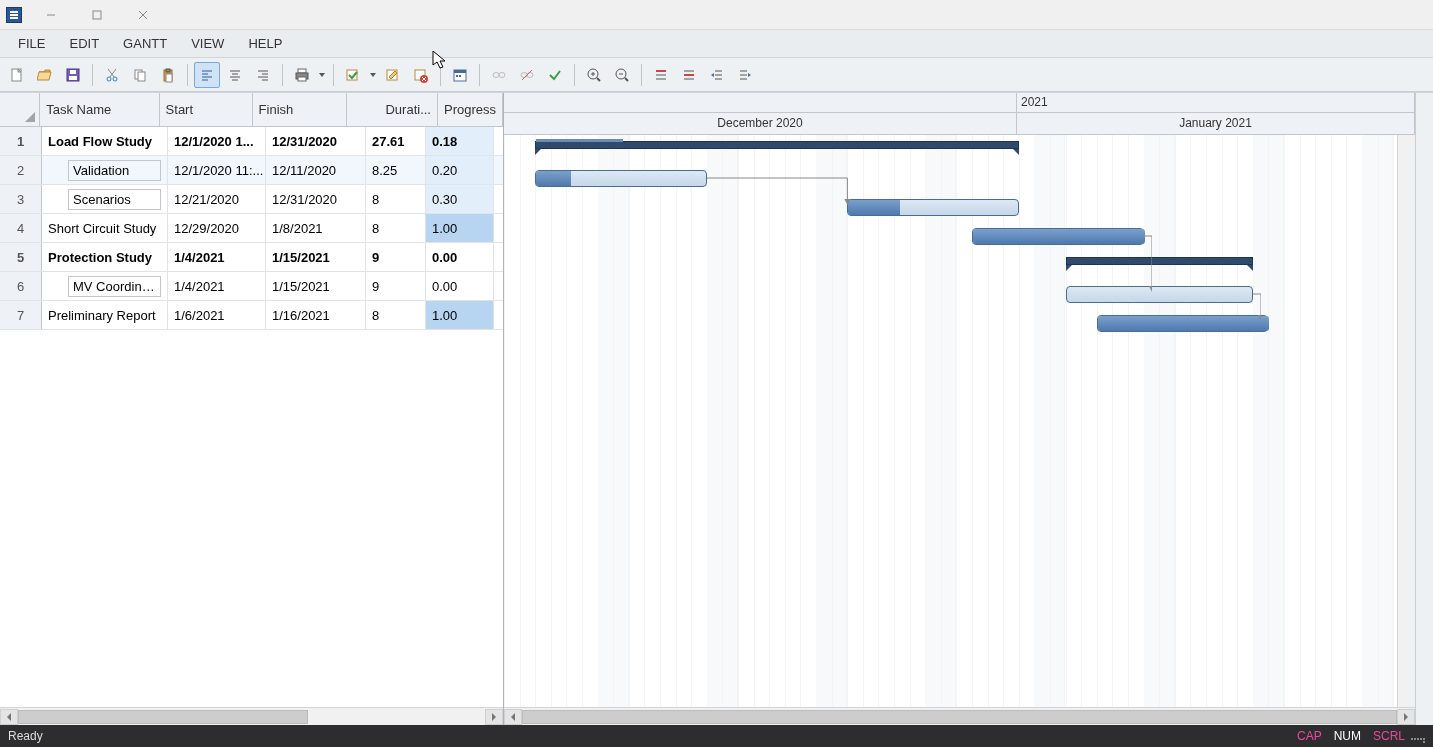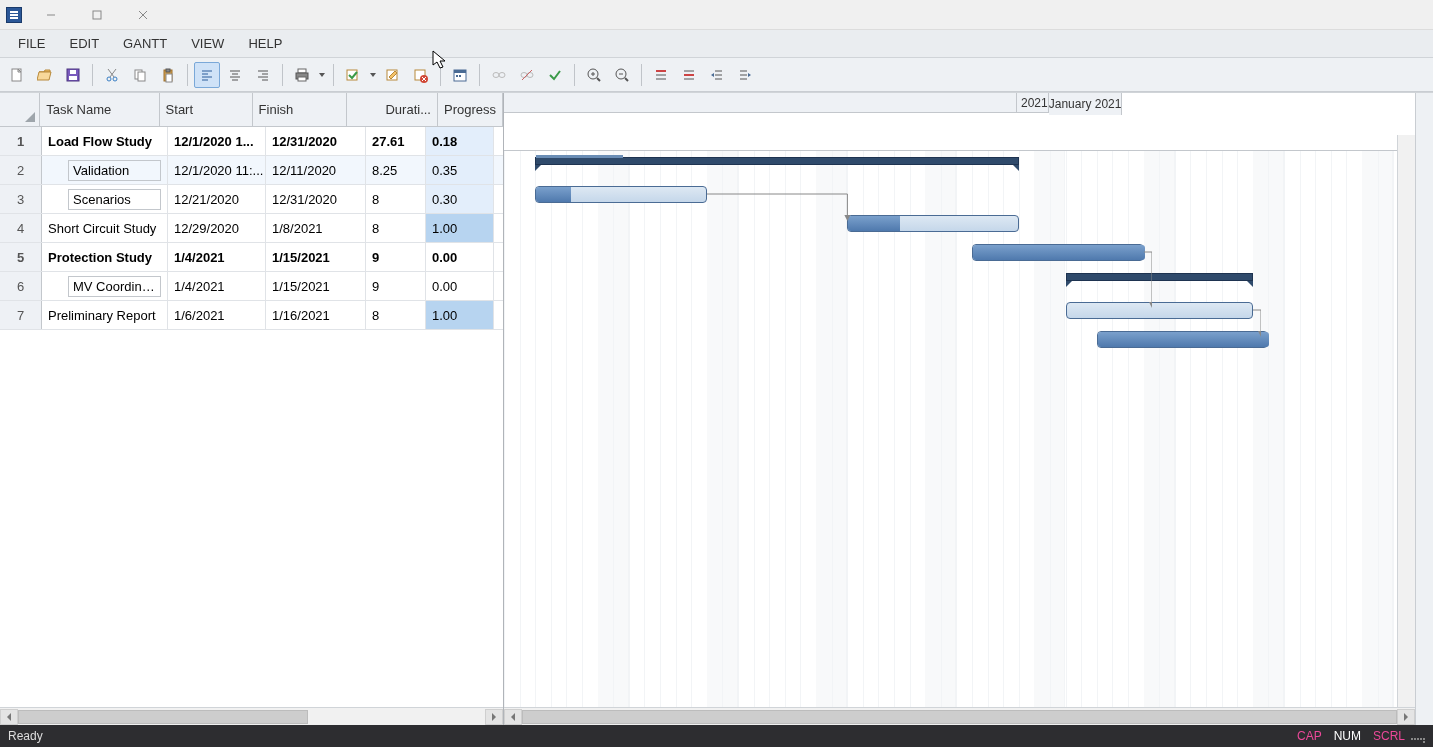--- a/index.html
+++ b/index.html
@@ -79,21 +79,21 @@
   .gc-finish{ width: 100px; }
   .gc-dur  { width: 60px; }
   .gc-prog { width: 68px; }
 
   .grid-hscroll { height: 18px; background: #f1f1f1; display: flex; align-items: center; border-top: 1px solid #d0d4d8; }
   .hs-btn { width: 18px; height: 16px; background: #e4e4e4; border: 1px solid #cfcfcf; display: flex; align-items: center; justify-content: center; }
   .hs-track { flex: 1; height: 16px; background: #f1f1f1; position: relative; }
   .hs-thumb { position: absolute; height: 14px; top: 1px; background: #cdcdcd; border: 1px solid #bcbcbc; }
 
   .gantt-pane { flex: 1; display: flex; flex-direction: column; position: relative; }
-  .gantt-header { height: 58px; border-bottom: 1px solid #c3c7cc; display: flex; }
+  .gantt-header { height: 42px; border-bottom: 1px solid #c3c7cc; display: flex; flex-direction: column; }
   .gantt-header-top { height: 20px; display: flex; }
   .ght-cell { border-right: 1px solid #c3c7cc; border-bottom: 1px solid #c3c7cc; background: #eef1f5; font-size: 12px; color: #333; display: flex; align-items: center; padding-left: 4px; }
   .gantt-header-bot { height: 22px; display: flex; }
   .ghb-cell { border-right: 1px solid #c3c7cc; background: #eef1f5; font-size: 12px; color: #333; display: flex; align-items: center; justify-content: center; }
 
   .gantt-body { flex: 1; position: relative; background: #fff; overflow: hidden; }
   .gantt-grid-col { position: absolute; top: 0; bottom: 0; border-right: 1px solid #f2f4f6; }
   .gantt-grid-col.weekend { background: #f8f9fa; width: 31px; }
 
   .summary-bar { position: absolute; height: 8px; background: #2f4a6b; border: 1px solid #1e3350; }
@@ -368,21 +368,21 @@
           <div class="gc gc-prog" style="background:#e3eefb">0.18</div>
         </div>
         <div class="grow sel-row">
           <div class="gc gc-num">2</div>
           <div class="gc gc-task indent1">
             <span class="sub">Validation</span>
           </div>
           <div class="gc gc-start">12/1/2020 11:...</div>
           <div class="gc gc-finish">12/11/2020</div>
           <div class="gc gc-dur">8.25</div>
-          <div class="gc gc-prog" style="background:#e3eefb">0.35</div>
+          <div class="gc gc-prog" style="background:#e3eefb">0.20</div>
         </div>
         <div class="grow">
           <div class="gc gc-num">3</div>
           <div class="gc gc-task indent1">
             <span class="sub">Scenarios</span>
           </div>
           <div class="gc gc-start">12/21/2020</div>
           <div class="gc gc-finish">12/31/2020</div>
           <div class="gc gc-dur">8</div>
           <div class="gc gc-prog" style="background:#e3eefb">0.30</div>
@@ -439,20 +439,21 @@
     </div>
   </div>
 
   <div class="gantt-pane">
     <div class="gantt-header">
       <div class="gantt-header-top">
         <div class="ght-cell" style="width:513px"></div>
         <div class="ght-cell" style="flex:1">2021</div>
       </div>
       <div class="gantt-header-bot">
+        <div class="ghb-cell" style="width:513px">December 2020</div>
         <div class="ghb-cell" style="flex:1">January 2021</div>
       </div>
     </div>
     <div class="gantt-body" id="gantt-body">
         <div class="gantt-grid-col" style="left: 0px;"></div>
         <div class="gantt-grid-col" style="left: 15.6px;"></div>
         <div class="gantt-grid-col" style="left: 31.2px;"></div>
         <div class="gantt-grid-col" style="left: 46.8px;"></div>
         <div class="gantt-grid-col" style="left: 62.4px;"></div>
         <div class="gantt-grid-col" style="left: 78px;"></div>

